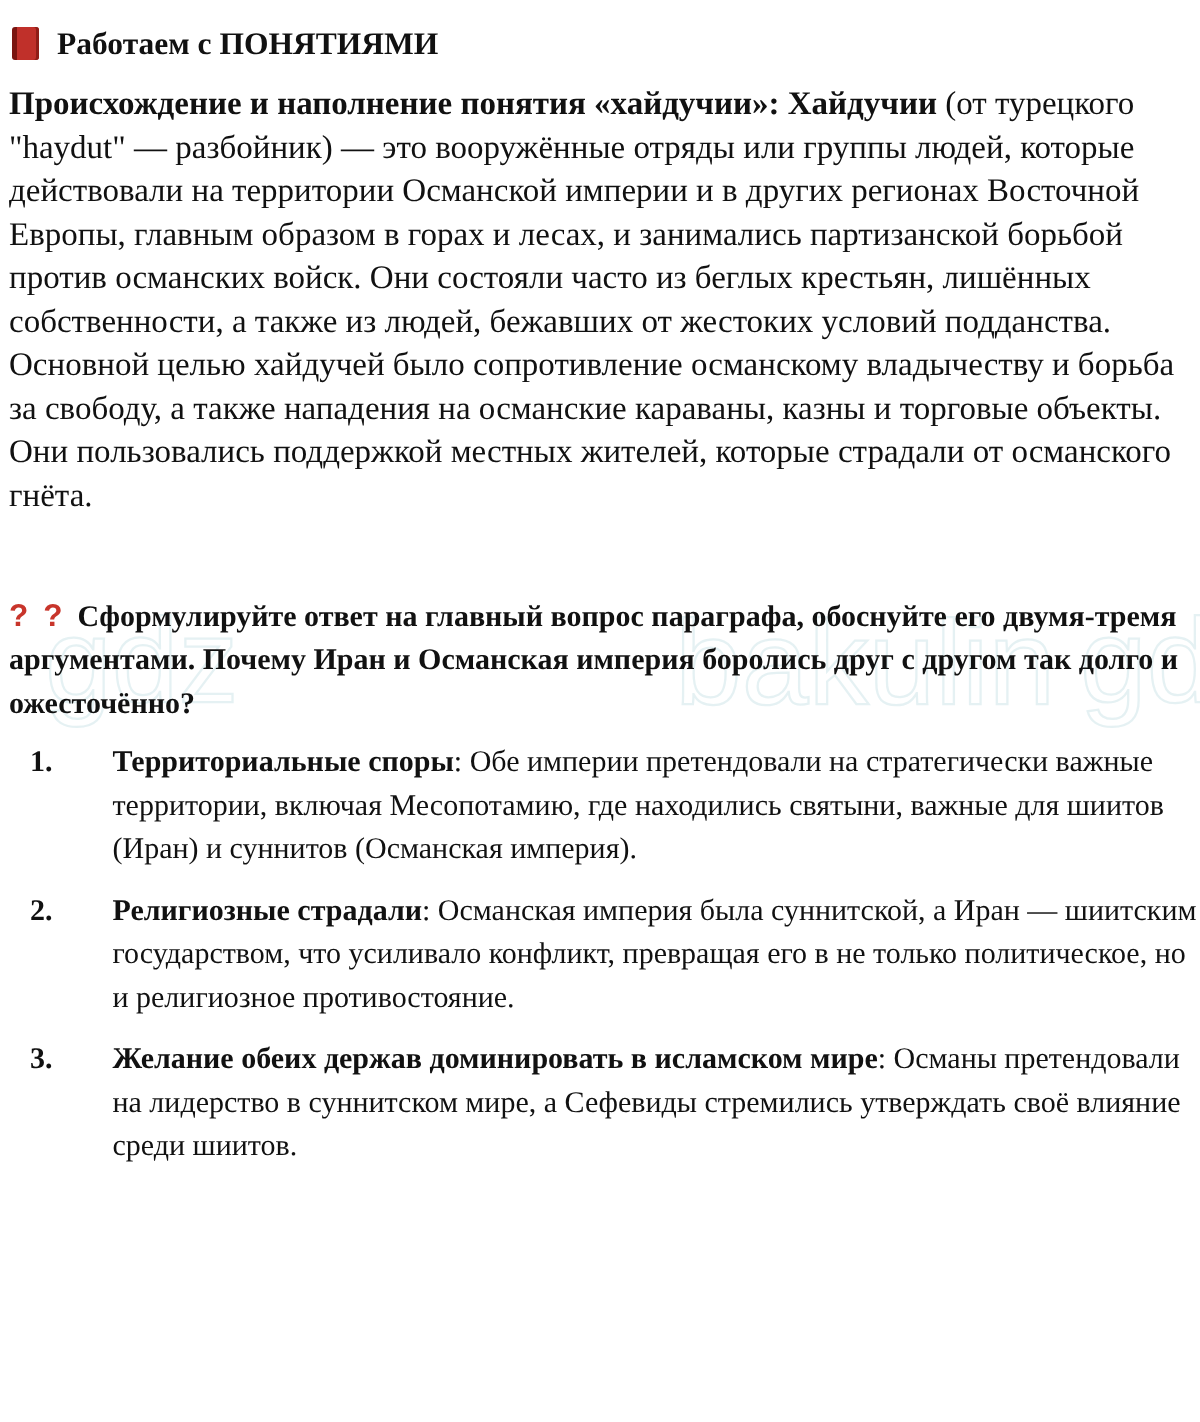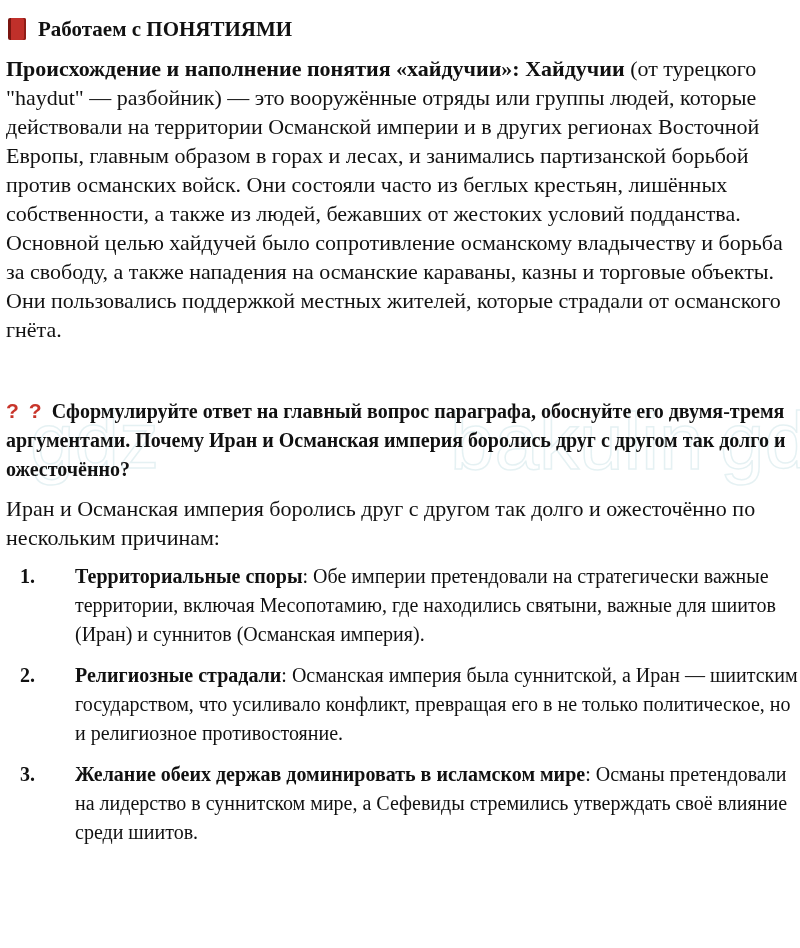--- a/index.html
+++ b/index.html
@@ -39,21 +39,20 @@
     <span>Работаем с ПОНЯТИЯМИ</span>
   </div>
 
   <p class="body">
     <b>Происхождение и наполнение понятия «хайдучии»: Хайдучии</b><span> (от турецкого "haydut" — разбойник) — это вооружённые отряды или группы людей, которые действовали на территории Османской империи и в других регионах Восточной Европы, главным образом в горах и лесах, и занимались партизанской борьбой против османских войск. Они состояли часто из беглых крестьян, лишённых собственности, а также из людей, бежавших от жестоких условий подданства. Основной целью хайдучей было сопротивление османскому владычеству и борьба за свободу, а также нападения на османские караваны, казны и торговые объекты. Они пользовались поддержкой местных жителей, которые страдали от османского гнёта.</span>
   </p>
 
   <div class="q-head">
     <span class="qm">?</span><span class="qm">?</span><span>Сформулируйте ответ на главный вопрос параграфа, обоснуйте его двумя-тремя аргументами. Почему Иран и Османская империя боролись друг с другом так долго и ожесточённо?</span>
   </div>
-  <p class="body">Иран и Османская империя боролись друг с другом так долго и ожесточённо по нескольким причинам:</p>
 
   <ol>
     <li>
       <span class="num">1.</span>
       <span class="li-text"><b>Территориальные споры</b><span>: Обе империи претендовали на стратегически важные территории, включая Месопотамию, где находились святыни, важные для шиитов (Иран) и суннитов (Османская империя).</span></span>
     </li>
     <li>
       <span class="num">2.</span>
       <span class="li-text"><b>Религиозные страдали</b><span>: Османская империя была суннитской, а Иран — шиитским государством, что усиливало конфликт, превращая его в не только политическое, но и религиозное противостояние.</span></span>
     </li>

